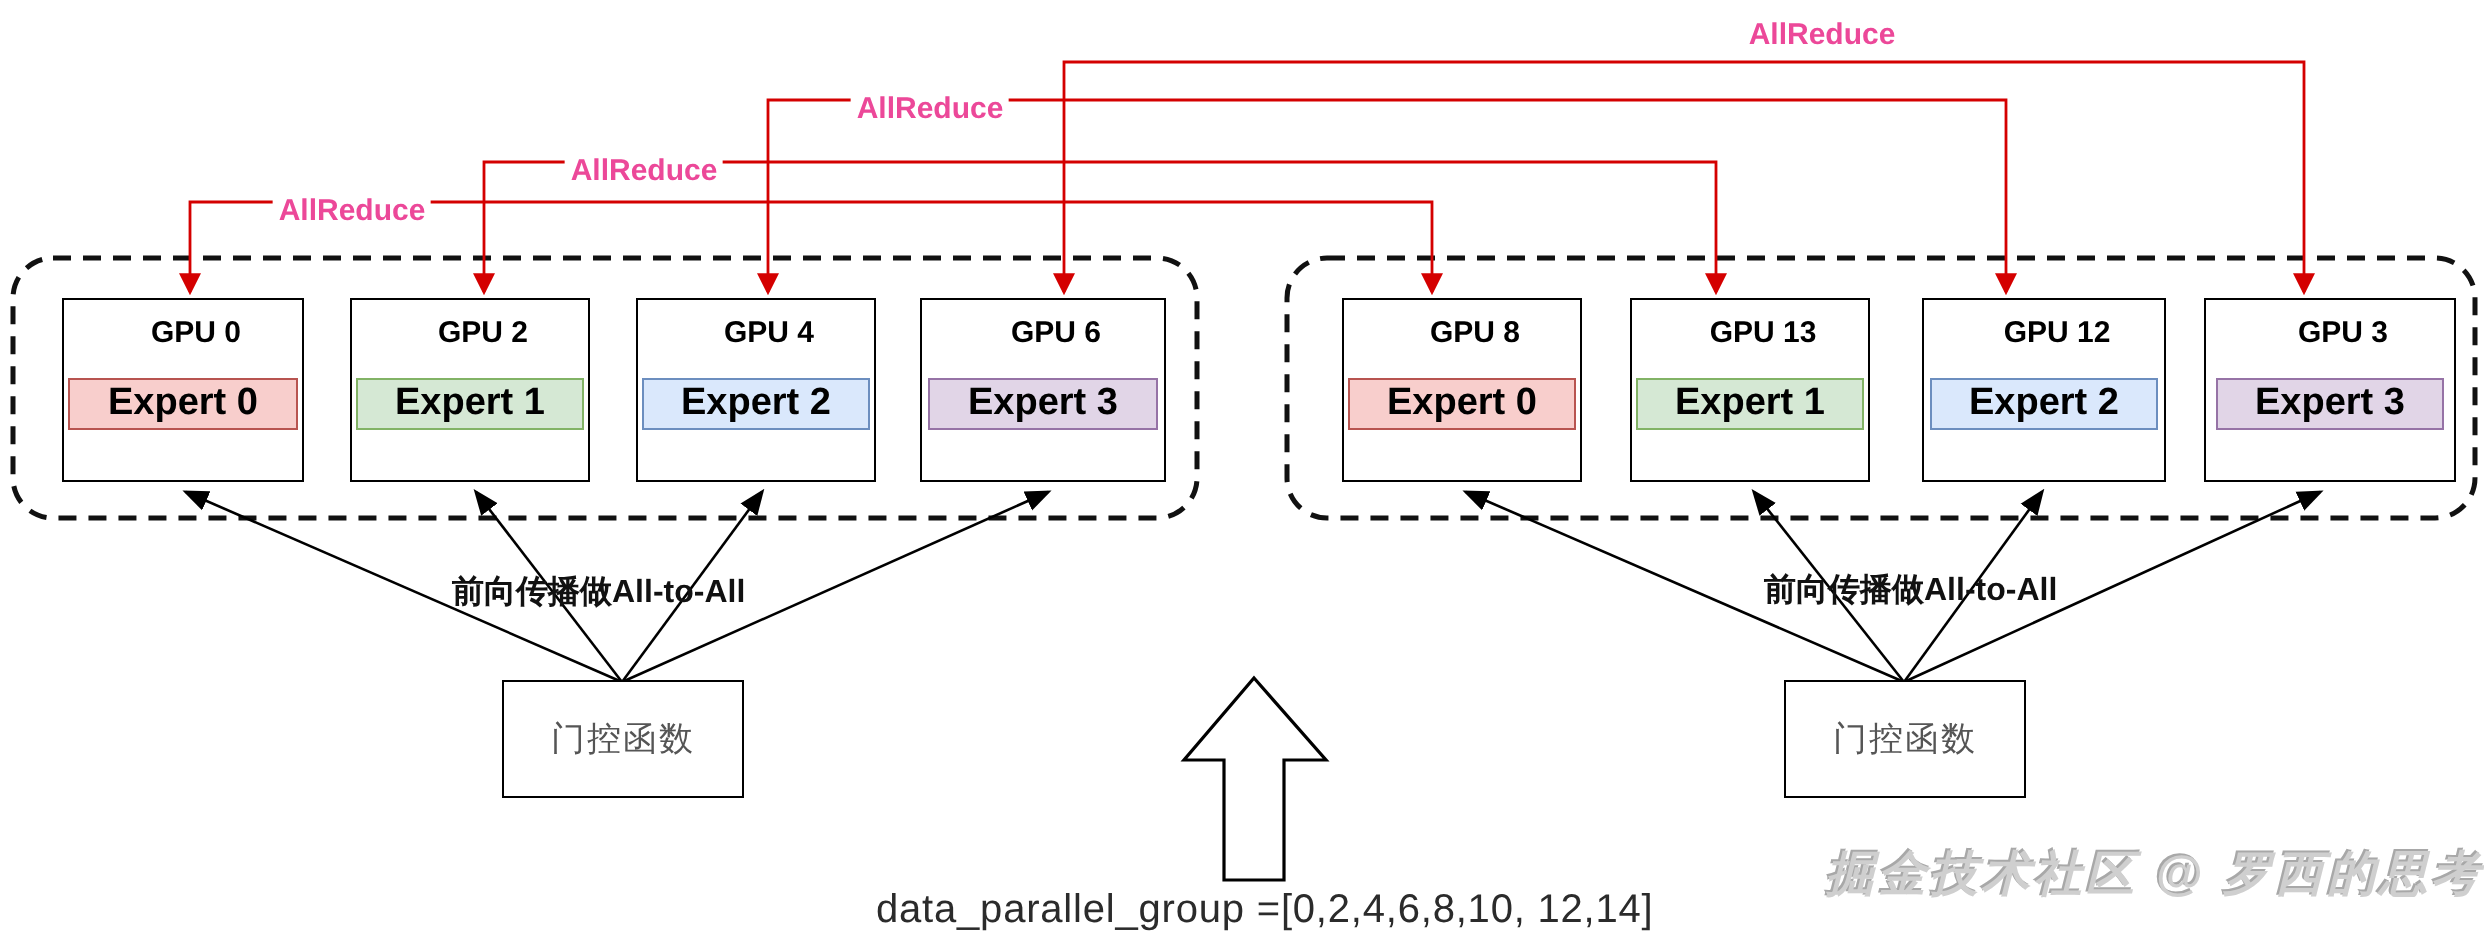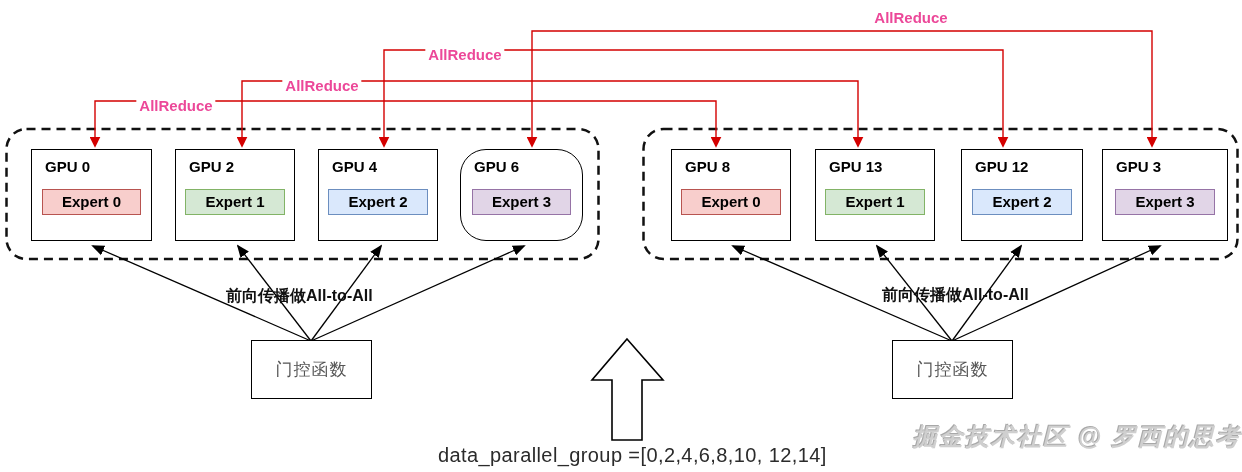--- a/index.html
+++ b/index.html
@@ -12,28 +12,28 @@
   .header-note{
     left:8px;top:8px;font-size:19px;color:#222;letter-spacing:.3px;white-space:nowrap;
   }
   .allreduce-label{
     position:absolute;transform:translateX(-50%);
     font-size:15px;font-weight:700;color:#ec4899;background:#fff;
     padding:0 3px;line-height:17px;white-space:nowrap;z-index:3;text-align:right;
   }
   .gpu-card{
     position:absolute;top:149px;height:92px;background:#fff;
-    border:1.5px solid #000;box-sizing:border-box;z-index:2;
+    border:1.5px solid #000;box-sizing:border-box;z-index:2;text-align:center;
   }
   .gpu-label{
     margin:9px 0 0 13px;font-size:15px;font-weight:600;color:#000;line-height:15px;
   }
   .expert-box{
     margin:15px auto 0;width:fit-content;padding:3px 19px;
-    border:1px solid;font-size:15px;font-weight:600;color:#000;line-height:18px;
+    border:1px solid;font-size:19px;font-weight:600;color:#000;line-height:18px;
   }
   .fan-label{
     font-size:16px;font-weight:700;color:#111;white-space:nowrap;z-index:3;
   }
   .gating-box{
     position:absolute;top:340px;width:121px;height:59px;background:#fff;
     border:1.5px solid #000;box-sizing:border-box;
     display:flex;align-items:center;justify-content:center;
     font-size:17px;color:#555;letter-spacing:1px;z-index:2;
   }
@@ -101,21 +101,21 @@
         <div class="expert-box" style="background: rgb(248, 206, 204); border-color: rgb(184, 84, 80);">Expert 0</div>
       </div>
       <div class="gpu-card" style="left: 175px; width: 120px;">
         <div class="gpu-label">GPU 2</div>
         <div class="expert-box" style="background: rgb(213, 232, 212); border-color: rgb(130, 179, 102);">Expert 1</div>
       </div>
       <div class="gpu-card" style="left: 318px; width: 120px;">
         <div class="gpu-label">GPU 4</div>
         <div class="expert-box" style="background: rgb(218, 232, 252); border-color: rgb(108, 142, 191);">Expert 2</div>
       </div>
-      <div class="gpu-card" style="left: 460px; width: 123px; border-radius: 26px;">
+      <div class="gpu-card" style="left: 460px; width: 123px;">
         <div class="gpu-label">GPU 6</div>
         <div class="expert-box" style="background: rgb(225, 213, 231); border-color: rgb(150, 115, 166);">Expert 3</div>
       </div>
       <div class="gpu-card" style="left: 671px; width: 120px;">
         <div class="gpu-label">GPU 8</div>
         <div class="expert-box" style="background: rgb(248, 206, 204); border-color: rgb(184, 84, 80);">Expert 0</div>
       </div>
       <div class="gpu-card" style="left: 815px; width: 120px;">
         <div class="gpu-label">GPU 13</div>
         <div class="expert-box" style="background: rgb(213, 232, 212); border-color: rgb(130, 179, 102);">Expert 1</div>

